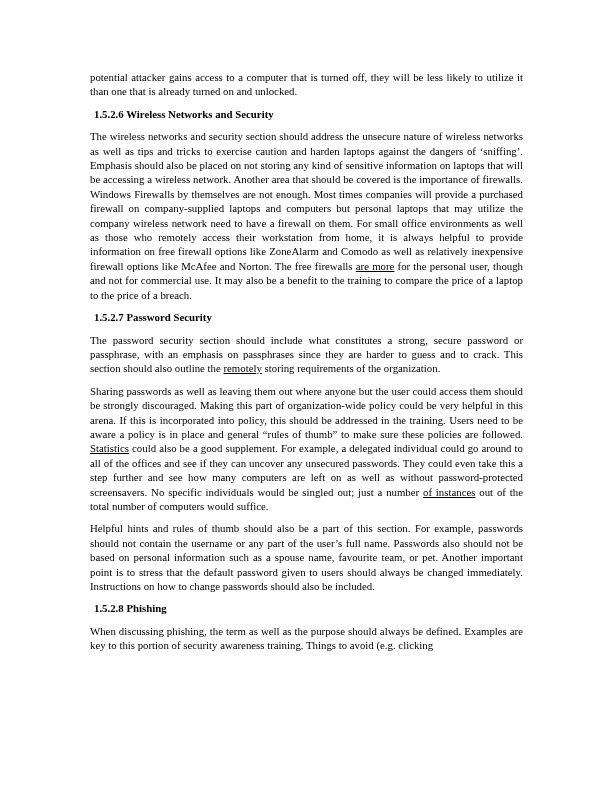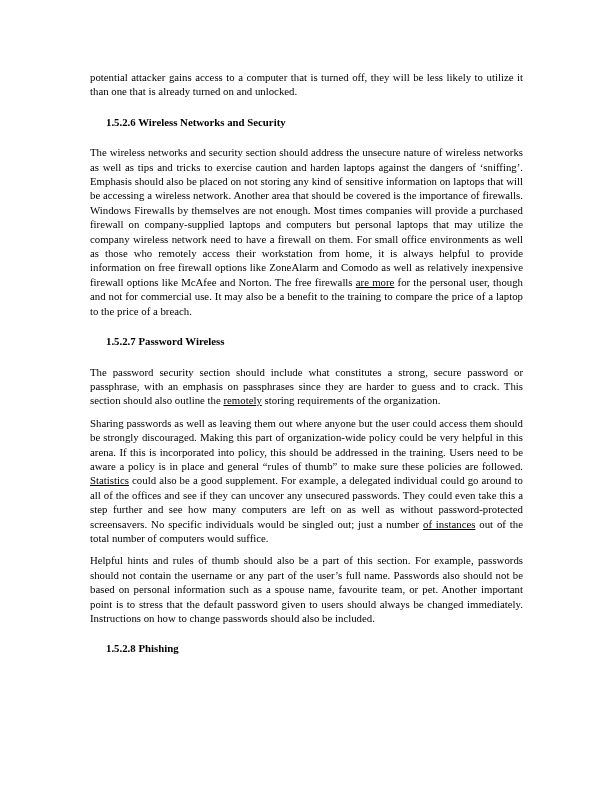--- a/index.html
+++ b/index.html
@@ -23,21 +23,21 @@
     line-height: 14.4px;
     text-align: justify;
   }
   .para {
     margin: 8px 0 8px 0;
     text-align: justify;
   }
   .heading {
     font-size: 10.8px;
     font-weight: bold;
-    margin: 16px;
+    margin: 4px;
     text-align: left;
   }
   .seg-u {
     text-decoration: underline;
   }
   .page-number {
     position: absolute;
     top: 733px;
     left: 0;
     width: 612px;
@@ -47,19 +47,20 @@
   }
 </style>
 </head>
 <body>
 
 <div class="page">
   <div class="content" id="doc-content">
       <p class="para"><span>potential attacker gains access to a computer that is turned off, they will be less likely to utilize it than one that is already turned on and unlocked.</span></p>
       <h3 class="heading"><span>1.5.2.6 Wireless Networks and Security</span></h3>
       <p class="para"><span>The wireless networks and security section should address the unsecure nature of wireless networks as well as tips and tricks to exercise caution and harden laptops against the dangers of ‘sniffing’. Emphasis should also be placed on not storing any kind of sensitive information on laptops that will be accessing a wireless network. Another area that should be covered is the importance of firewalls. Windows Firewalls by themselves are not enough. Most times companies will provide a purchased firewall on company-supplied laptops and computers but personal laptops that may utilize the company wireless network need to have a firewall on them. For small office environments as well as those who remotely access their workstation from home, it is always helpful to provide information on free firewall options like ZoneAlarm and Comodo as well as relatively inexpensive firewall options like McAfee and Norton. The free firewalls </span><span class="seg-u">are more</span><span> for the personal user, though and not for commercial use. It may also be a benefit to the training to compare the price of a laptop to the price of a breach.</span></p>
-      <h3 class="heading"><span>1.5.2.7 Password Wireless</span></h3>
+      <h3 class="heading"><span>1.5.2.7 Password Security</span></h3>
       <p class="para"><span>The password security section should include what constitutes a strong, secure password or passphrase, with an emphasis on passphrases since they are harder to guess and to crack. This section should also outline the </span><span class="seg-u">remotely</span><span> storing requirements of the organization.</span></p>
       <p class="para"><span>Sharing passwords as well as leaving them out where anyone but the user could access them should be strongly discouraged. Making this part of organization-wide policy could be very helpful in this arena. If this is incorporated into policy, this should be addressed in the training. Users need to be aware a policy is in place and general “rules of thumb” to make sure these policies are followed. </span><span class="seg-u">Statistics</span><span> could also be a good supplement. For example, a delegated individual could go around to all of the offices and see if they can uncover any unsecured passwords. They could even take this a step further and see how many computers are left on as well as without password-protected screensavers. No specific individuals would be singled out; just a number </span><span class="seg-u">of instances</span><span> out of the total number of computers would suffice.</span></p>
       <p class="para"><span>Helpful hints and rules of thumb should also be a part of this section. For example, passwords should not contain the username or any part of the user’s full name. Passwords also should not be based on personal information such as a spouse name, favourite team, or pet. Another important point is to stress that the default password given to users should always be changed immediately. Instructions on how to change passwords should also be included.</span></p>
       <h3 class="heading"><span>1.5.2.8 Phishing</span></h3>
+      <p class="para"><span>When discussing phishing, the term as well as the purpose should always be defined. Examples are key to this portion of security awareness training. Things to avoid (e.g. clicking</span></p>
     </div>
 </div>
 
 </body></html>

